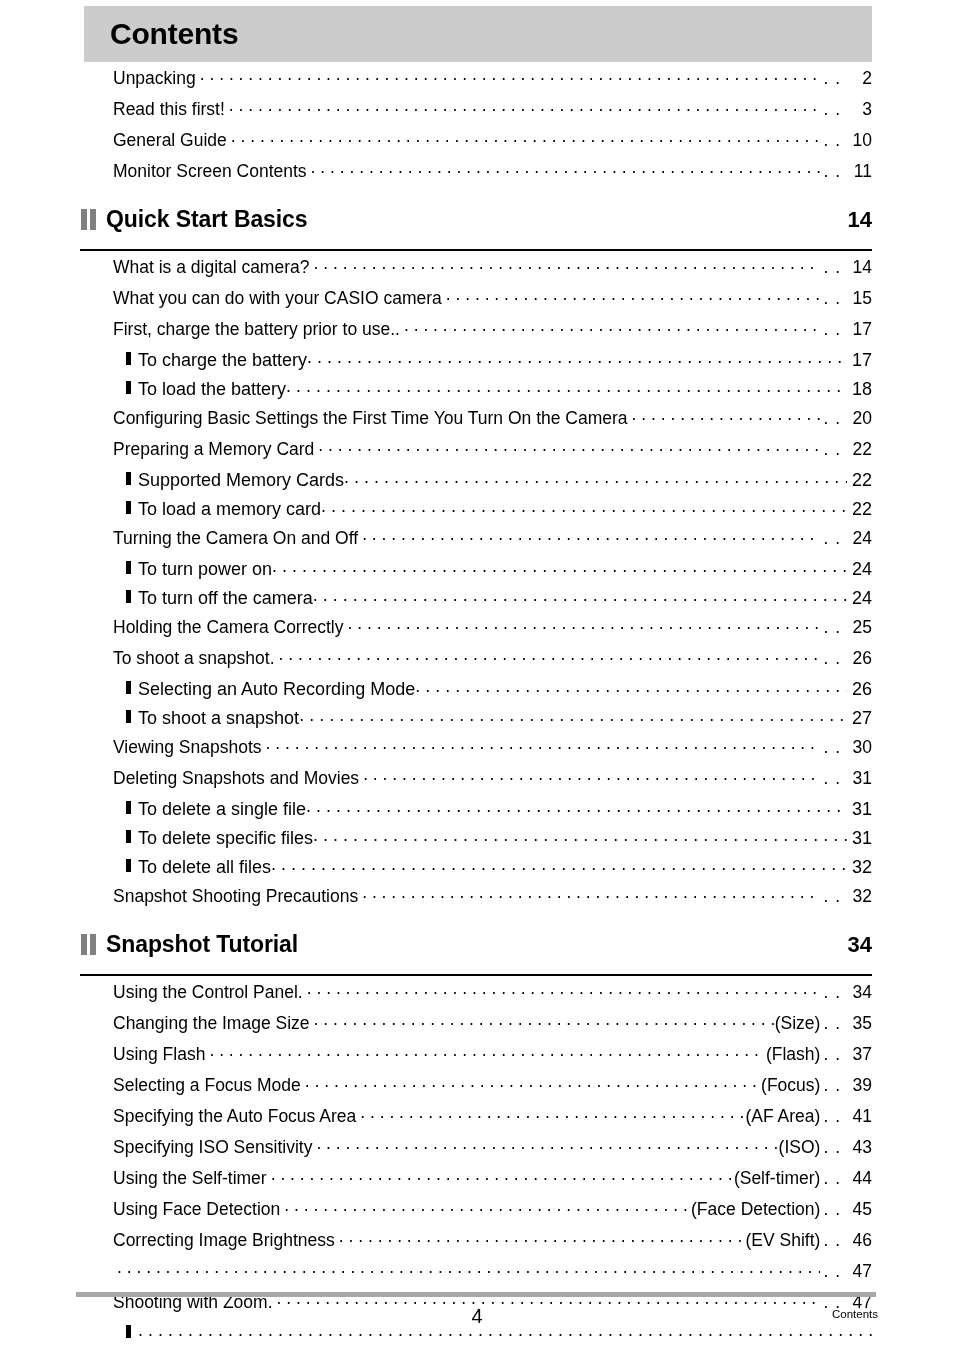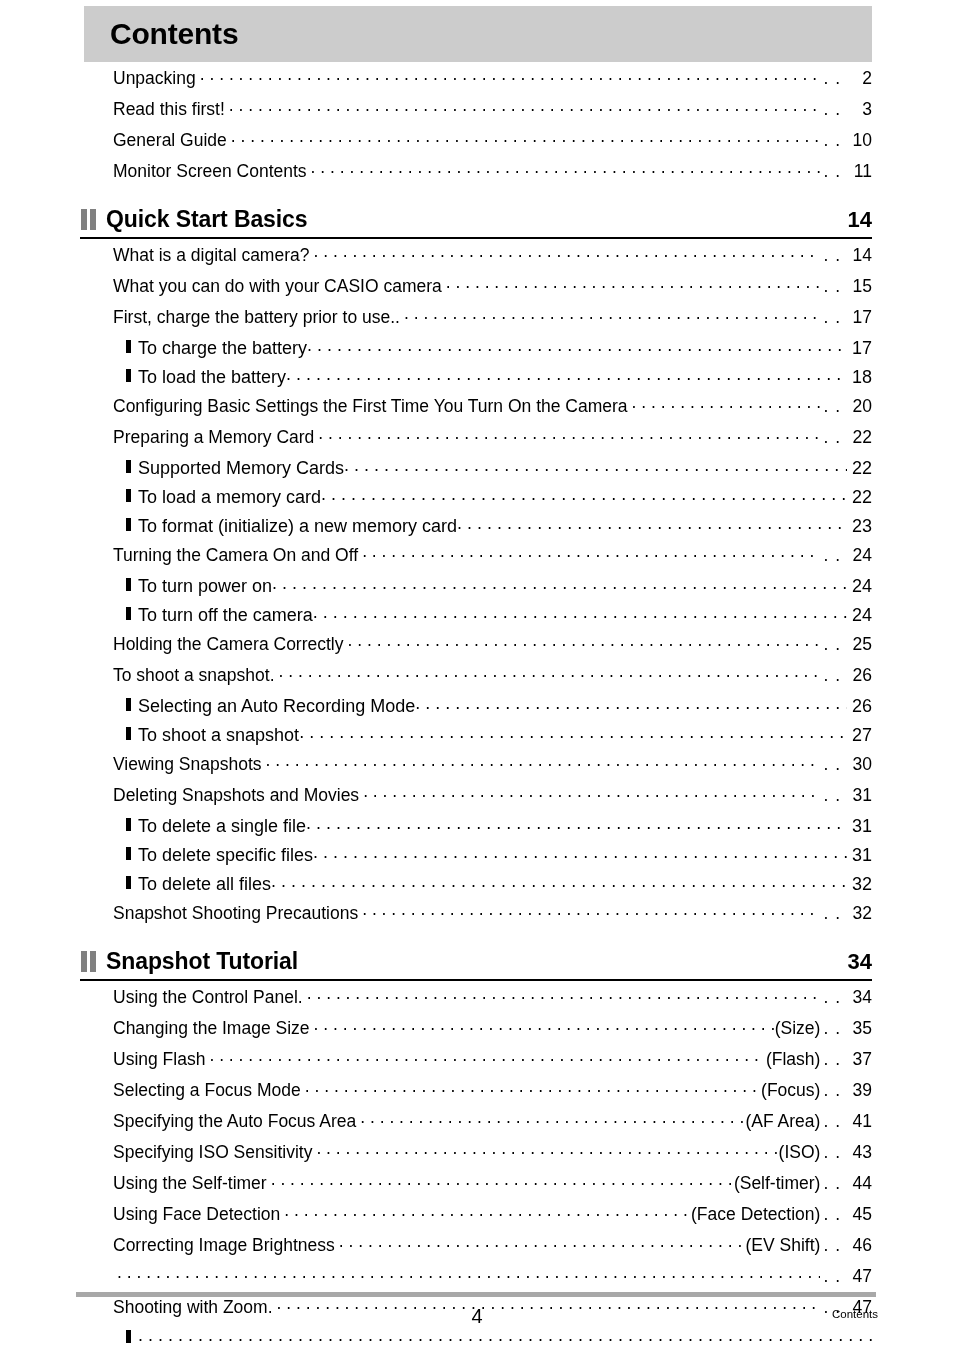--- a/index.html
+++ b/index.html
@@ -47,21 +47,21 @@
     position: absolute;
     left: 80px;
     top: 62px;
     width: 792px;
   }
 
   
   .section-head {
     margin-top: 16px;
     margin-bottom: 0px;
-    padding-bottom: 4px;
+    padding-bottom: 16px;
     border-bottom: 2px solid #000;
     display: flex;
     align-items: baseline;
     width: 792px;
   }
   .section-bars {
     display: inline-flex;
     gap: 3px;
     align-self: center;
     margin-right: 10px;
@@ -270,26 +270,20 @@
             <span class="entry-label">Supported Memory Cards</span>
             <span class="leader"></span>
             <span class="page-num">22</span>
           </div>
           <div class="entry level2">
             <span class="bullet"></span>
             <span class="entry-label">To load a memory card</span>
             <span class="leader"></span>
             <span class="page-num">22</span>
           </div>
-          <div class="entry level2">
-            <span class="bullet"></span>
-            <span class="entry-label">To format (initialize) a new memory card</span>
-            <span class="leader"></span>
-            <span class="page-num">23</span>
-          </div>
           <div class="entry level1">
             <span class="entry-label">Turning the Camera On and Off</span>
             <span class="leader"></span>
             <span class="dots2">. .</span>
             <span class="page-num">24</span>
           </div>
           <div class="entry level2">
             <span class="bullet"></span>
             <span class="entry-label">To turn power on</span>
             <span class="leader"></span>

